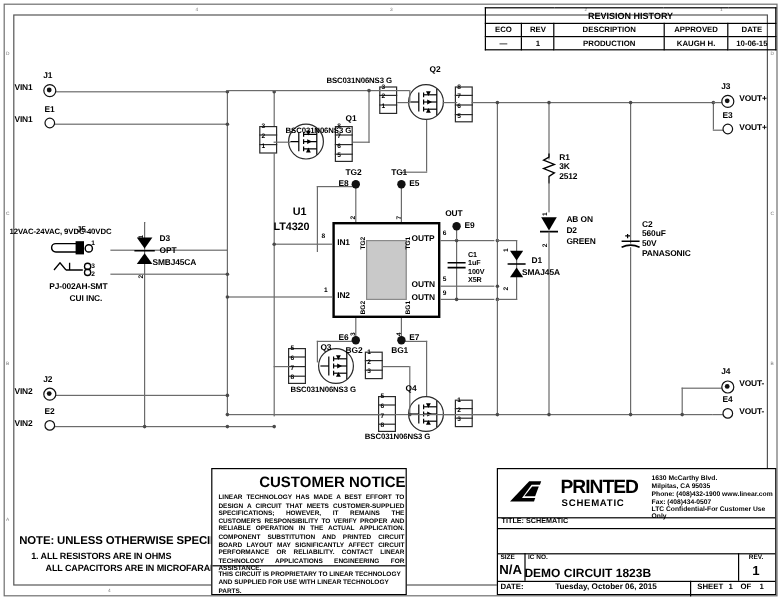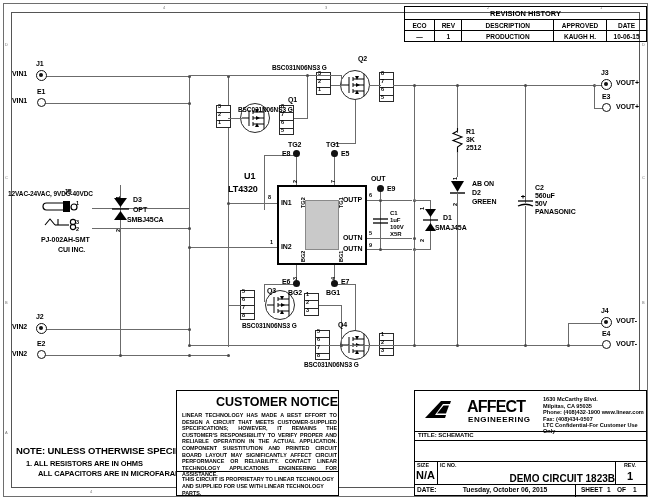--- a/index.html
+++ b/index.html
@@ -524,40 +524,40 @@
   </div>
 
 
   <div id="title">
 
     <svg class="ltlogo" style="left:8px;top:6px;" width="48" height="26">
       <path d="M2 21 L22 21 L28 4 L18 4 Z" fill="#000"></path>
       <path d="M12 18 L24 18 L28 7 L20 7 Z" fill="#fff"></path>
       <path d="M14 16.5 L23 16.5 L26 8.5 L20.5 8.5 Z" fill="#000"></path>
     </svg>
-    <div style="position:absolute;left:52px;top:7px;font-size:16px;font-weight:bold;letter-spacing:-0.8px;">AFFECT</div>
-    <div style="position:absolute;left:53px;top:24px;font-size:8px;font-weight:bold;letter-spacing:0.6px;">ENGINEERING</div>
+    <div style="position:absolute;left:52px;top:7px;font-size:16px;font-weight:bold;letter-spacing:-0.8px;">PRINTED</div>
+    <div style="position:absolute;left:53px;top:24px;font-size:8px;font-weight:bold;letter-spacing:0.6px;">SCHEMATIC</div>
 
     <div style="position:absolute;left:128px;top:5px;font-size:5.6px;line-height:6.6px;font-weight:bold;">1630 McCarthy Blvd.</div>
     <div style="position:absolute;left:128px;top:11.6px;font-size:5.6px;font-weight:bold;">Milpitas, CA 95035</div>
     <div style="position:absolute;left:128px;top:18.2px;font-size:5.6px;font-weight:bold;">Phone: (408)432-1900  www.linear.com</div>
     <div style="position:absolute;left:128px;top:24.8px;font-size:5.6px;font-weight:bold;">Fax: (408)434-0507</div>
     <div style="position:absolute;left:128px;top:31.4px;font-size:5.6px;font-weight:bold;">LTC Confidential-For Customer Use Only</div>
 
     <div class="hr" style="left:0;top:40px;width:100%;"></div>
     <div style="position:absolute;left:3px;top:41px;font-size:6px;font-weight:bold;">TITLE: SCHEMATIC</div>
     <div class="hr" style="left:0;top:49px;width:100%;"></div>
     <div class="hr" style="left:0;top:70px;width:100%;"></div>
 
     <div class="vr" style="left:22px;top:70px;height:23px;"></div>
     <div class="vr" style="left:200px;top:70px;height:23px;"></div>
     <div style="position:absolute;left:2px;top:71px;font-size:5.4px;font-weight:bold;">SIZE</div>
     <div style="position:absolute;left:1px;top:78px;font-size:11px;font-weight:bold;">N/A</div>
     <div style="position:absolute;left:25px;top:71px;font-size:5.4px;font-weight:bold;">IC NO.</div>
-    <div style="position:absolute;left:22px;top:82px;width:178px;text-align:right;font-size:10px;font-weight:bold;">DEMO CIRCUIT 1823B</div>
+    <div style="position:absolute;left:22px;top:82px;width:178px;text-align:left;font-size:10px;font-weight:bold;">DEMO CIRCUIT 1823B</div>
     <div style="position:absolute;left:200px;top:71px;width:30px;text-align:center;font-size:5.4px;font-weight:bold;">REV.</div>
     <div style="position:absolute;left:200px;top:79px;width:30px;text-align:center;font-size:11px;font-weight:bold;">1</div>
 
     <div class="hr" style="left:0;top:93px;width:100%;"></div>
     <div class="vr" style="left:160px;top:93px;height:13px;"></div>
     <div style="position:absolute;left:2px;top:95px;font-size:6.5px;font-weight:bold;">DATE:</div>
     <div style="position:absolute;left:22px;top:95px;width:136px;text-align:center;font-size:6.8px;font-weight:bold;">Tuesday, October 06, 2015</div>
     <div style="position:absolute;left:166px;top:95px;font-size:6.5px;font-weight:bold;">SHEET</div>
     <div style="position:absolute;left:192px;top:95px;font-size:6.5px;font-weight:bold;">1</div>
     <div style="position:absolute;left:202px;top:95px;font-size:6.5px;font-weight:bold;">OF</div>

